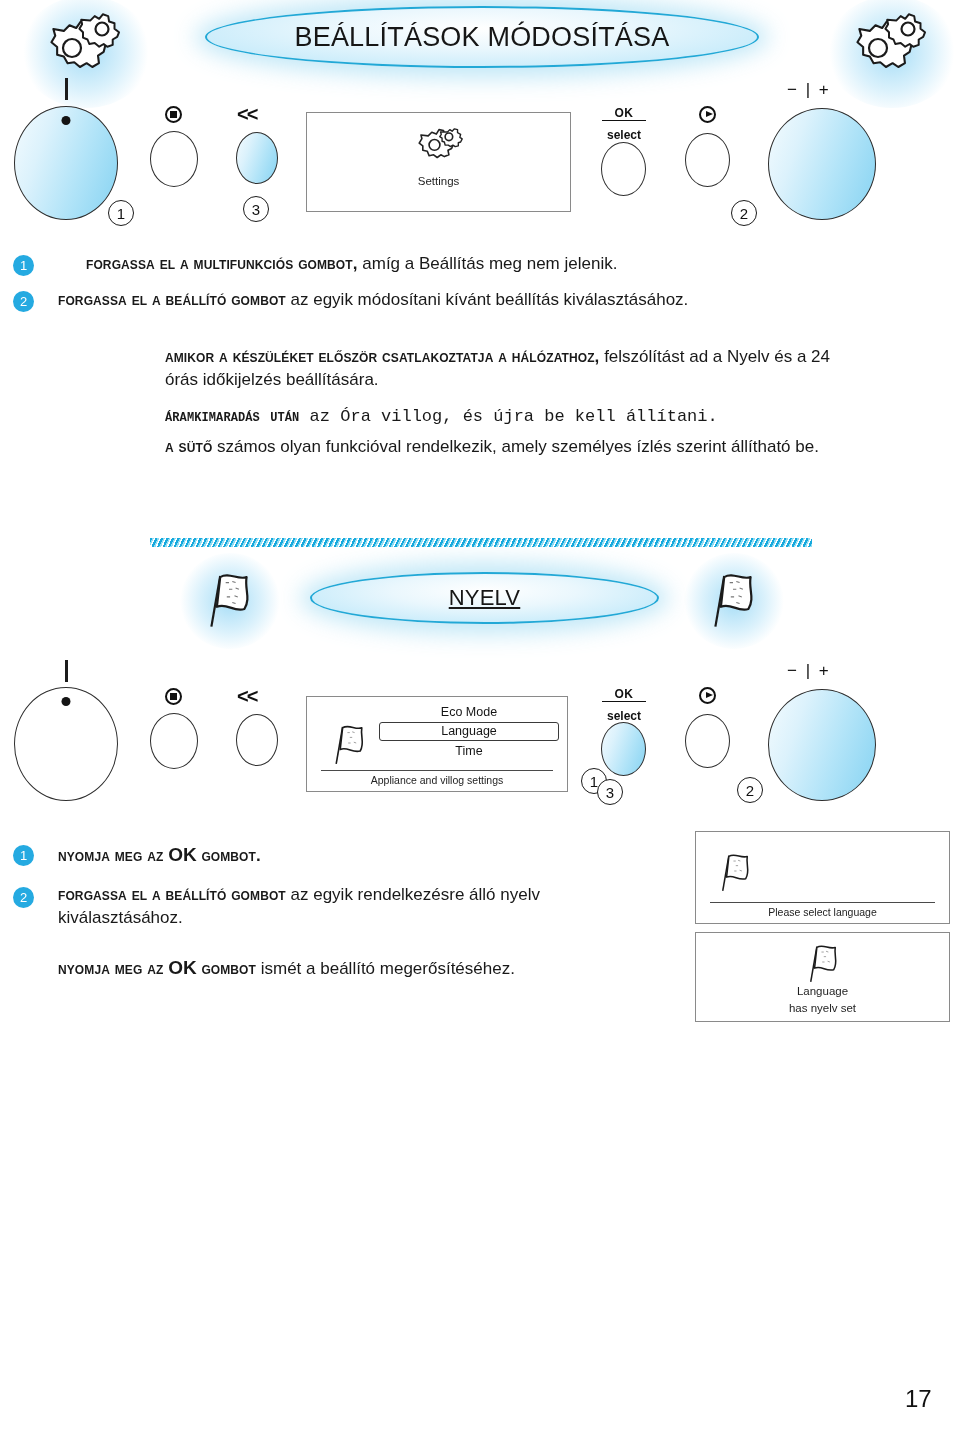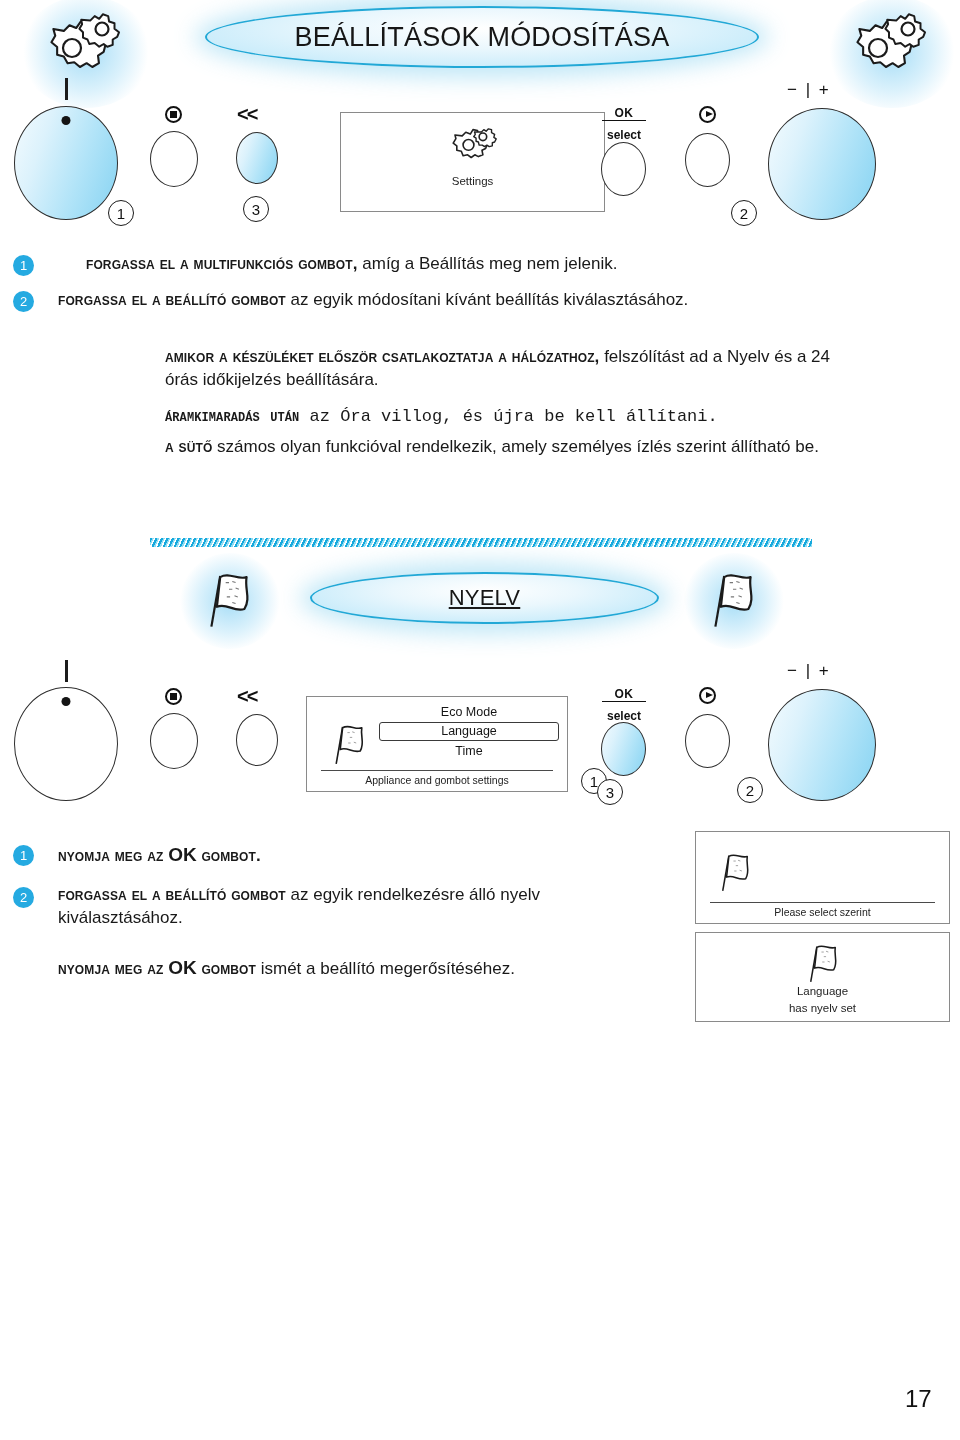--- a/index.html
+++ b/index.html
@@ -258,21 +258,21 @@
 </div>
 <div class="callout" style="left:108px; top:200px;">1</div>
 
 <div class="stopicon" style="left:165px; top:106px;"></div>
 <div class="knob plain" style="left:150px; top:131px; width:48px; height:56px;"></div>
 
 <div class="rewindicon" style="left:237px; top:104px;">&lt;&lt;</div>
 <div class="knob hi" style="left:236px; top:132px; width:42px; height:52px;"></div>
 <div class="callout" style="left:243px; top:196px;">3</div>
 
-<div class="lcd" style="left:306px; top:112px; width:265px; height:100px;margin-left:34px;">
+<div class="lcd" style="left:306px; top:112px; width:265px; height:100px;">
   <div style="position:absolute; left:50%; top:10px; transform:translateX(-50%); width:54px; height:42px;">
     <svg viewBox="0 0 60 46" width="54" height="42">
       <g fill="#ffffff" stroke="#222" stroke-width="1.8" stroke-linejoin="round">
         <path d="M18 14 l4 -4 l5 2 l3 -5 l5 1 l1 5 l6 2 l0 5 l4 3 l-2 5 l-4 2 l1 5 l-5 2 l-4 -2 l-4 3 l-4 -3 l-5 1 l-2 -5 l-5 -1 l0 -5 l-4 -3 l3 -5 l-1 -4 z"></path>
         <circle cx="25" cy="24" r="6" fill="#fff"></circle>
         <path d="M41 7 l3 -3 l3 2 l3 -3 l4 1 l0 4 l4 2 l-1 4 l3 2 l-2 4 l-3 1 l0 4 l-4 1 l-3 -2 l-3 2 l-3 -2 l-4 0 l-1 -4 l-3 -1 l0 -4 l-3 -2 l2 -3 l-1 -3 z" transform="translate(-1,1) scale(0.86) translate(6,3)"></path>
         <circle cx="41" cy="15" r="4.2" fill="#fff"></circle>
       </g>
     </svg>
   </div>
@@ -367,21 +367,21 @@
         </g>
       </g>
     </svg>
   </div>
   <div style="position:absolute; left:72px; right:8px; top:8px;">
     <div class="menu-row">Eco Mode</div>
     <div class="menu-row sel" style="margin-top:3px;">Language</div>
     <div class="menu-row" style="margin-top:3px;">Time</div>
   </div>
   <div class="menu-sep" style="position:absolute; left:14px; right:14px; top:73px;"></div>
-  <div class="menu-foot" style="position:absolute; left:0; right:0; top:77px;">Appliance and gombot settings</div>
+  <div class="menu-foot" style="position:absolute; left:0; right:0; top:77px;">Appliance and villog settings</div>
 </div>
 
 <div class="oklabel" style="left:602px; top:688px; width:44px;">
   <span class="ok">OK</span>
   <span class="sel">select</span>
 </div>
 <div class="knob hi" style="left:601px; top:722px; width:45px; height:54px;"></div>
 <div class="callout" style="left:581px; top:768px;">1</div>
 <div class="callout" style="left:597px; top:779px;">3</div>
 
@@ -412,21 +412,21 @@
       <g stroke="#1b1b1b" stroke-width="2" fill="none" stroke-linejoin="round">
         <path d="M14 56 L22 10"></path>
         <path d="M22 11 C30 6, 38 14, 46 11 C44 22, 50 30, 44 40 C34 43, 28 34, 19 38 Z" fill="#ffffff"></path>
         <g stroke-width="1" stroke="#888">
           <path d="M28 17 l3 0 M34 16 l3 1 M31 23 l3 0 M29 30 l3 0 M36 29 l3 1"></path>
         </g>
       </g>
     </svg>
   </div>
   <div class="menu-sep" style="position:absolute; left:14px; right:14px; top:70px;"></div>
-  <div class="menu-foot" style="position:absolute; left:0; right:0; top:74px;">Please select szerint</div>
+  <div class="menu-foot" style="position:absolute; left:0; right:0; top:74px;">Please select language</div>
 </div>
 
 <div class="lcd" style="left:695px; top:932px; width:255px; height:90px;">
   <div style="position:absolute; left:50%; top:6px; transform:translateX(-50%); width:46px; height:46px;">
     <svg viewBox="0 0 60 60" width="46" height="46">
       <g stroke="#1b1b1b" stroke-width="2" fill="none" stroke-linejoin="round">
         <path d="M14 56 L22 10"></path>
         <path d="M22 11 C30 6, 38 14, 46 11 C44 22, 50 30, 44 40 C34 43, 28 34, 19 38 Z" fill="#ffffff"></path>
         <g stroke-width="1" stroke="#888">
           <path d="M28 17 l3 0 M34 16 l3 1 M31 23 l3 0 M29 30 l3 0 M36 29 l3 1"></path>

